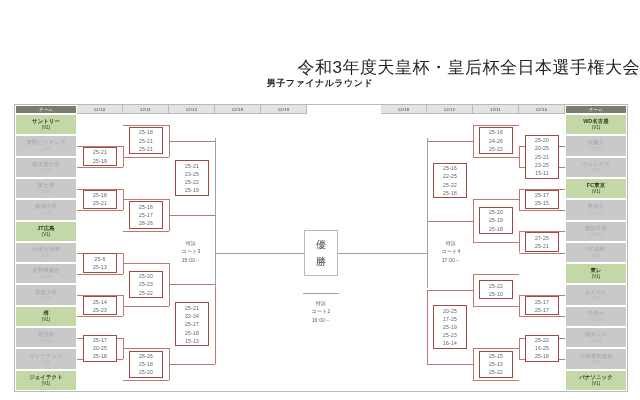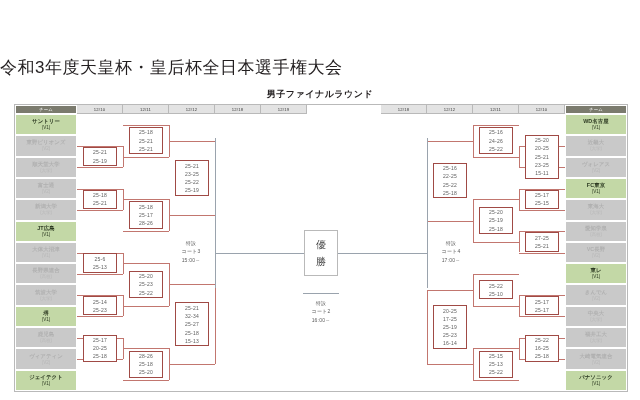--- a/index.html
+++ b/index.html
@@ -1,22 +1,22 @@
 <!DOCTYPE html>
 <html><head>
 <meta charset="utf-8">
 <style>
   html,body{margin:0;padding:0;}
   body{width:640px;height:400px;background:#ffffff;
        font-family:"Liberation Sans","DejaVu Sans",sans-serif;overflow:hidden;}
   #root{position:relative;width:640px;height:400px;}
 
-  .title{position:absolute;left:0;top:56px;width:640px;text-align:left;
+  .title{position:absolute;left:0;top:56px;width:640px;text-align:right;
          font-size:17px;color:#231f20;letter-spacing:.5px;}
-  .subtitle{position:absolute;left:0;top:88px;width:640px;text-align:center;
+  .subtitle{position:absolute;left:0;top:77px;width:640px;text-align:center;
             font-size:9px;font-weight:bold;color:#231f20;letter-spacing:.5px;}
 
   .board{position:absolute;left:14px;top:104px;width:612px;height:286px;
          background:#fff;border:1px solid #b9b9b9;}
 
   
   .hdr{position:absolute;top:0;height:9px;box-sizing:border-box;
        border-right:1px solid #b9b9b9;border-bottom:1px solid #b9b9b9;
        background:#e3e3e3;color:#3a3a3a;font-size:4.2px;line-height:9px;
        text-align:center;letter-spacing:.2px;}

